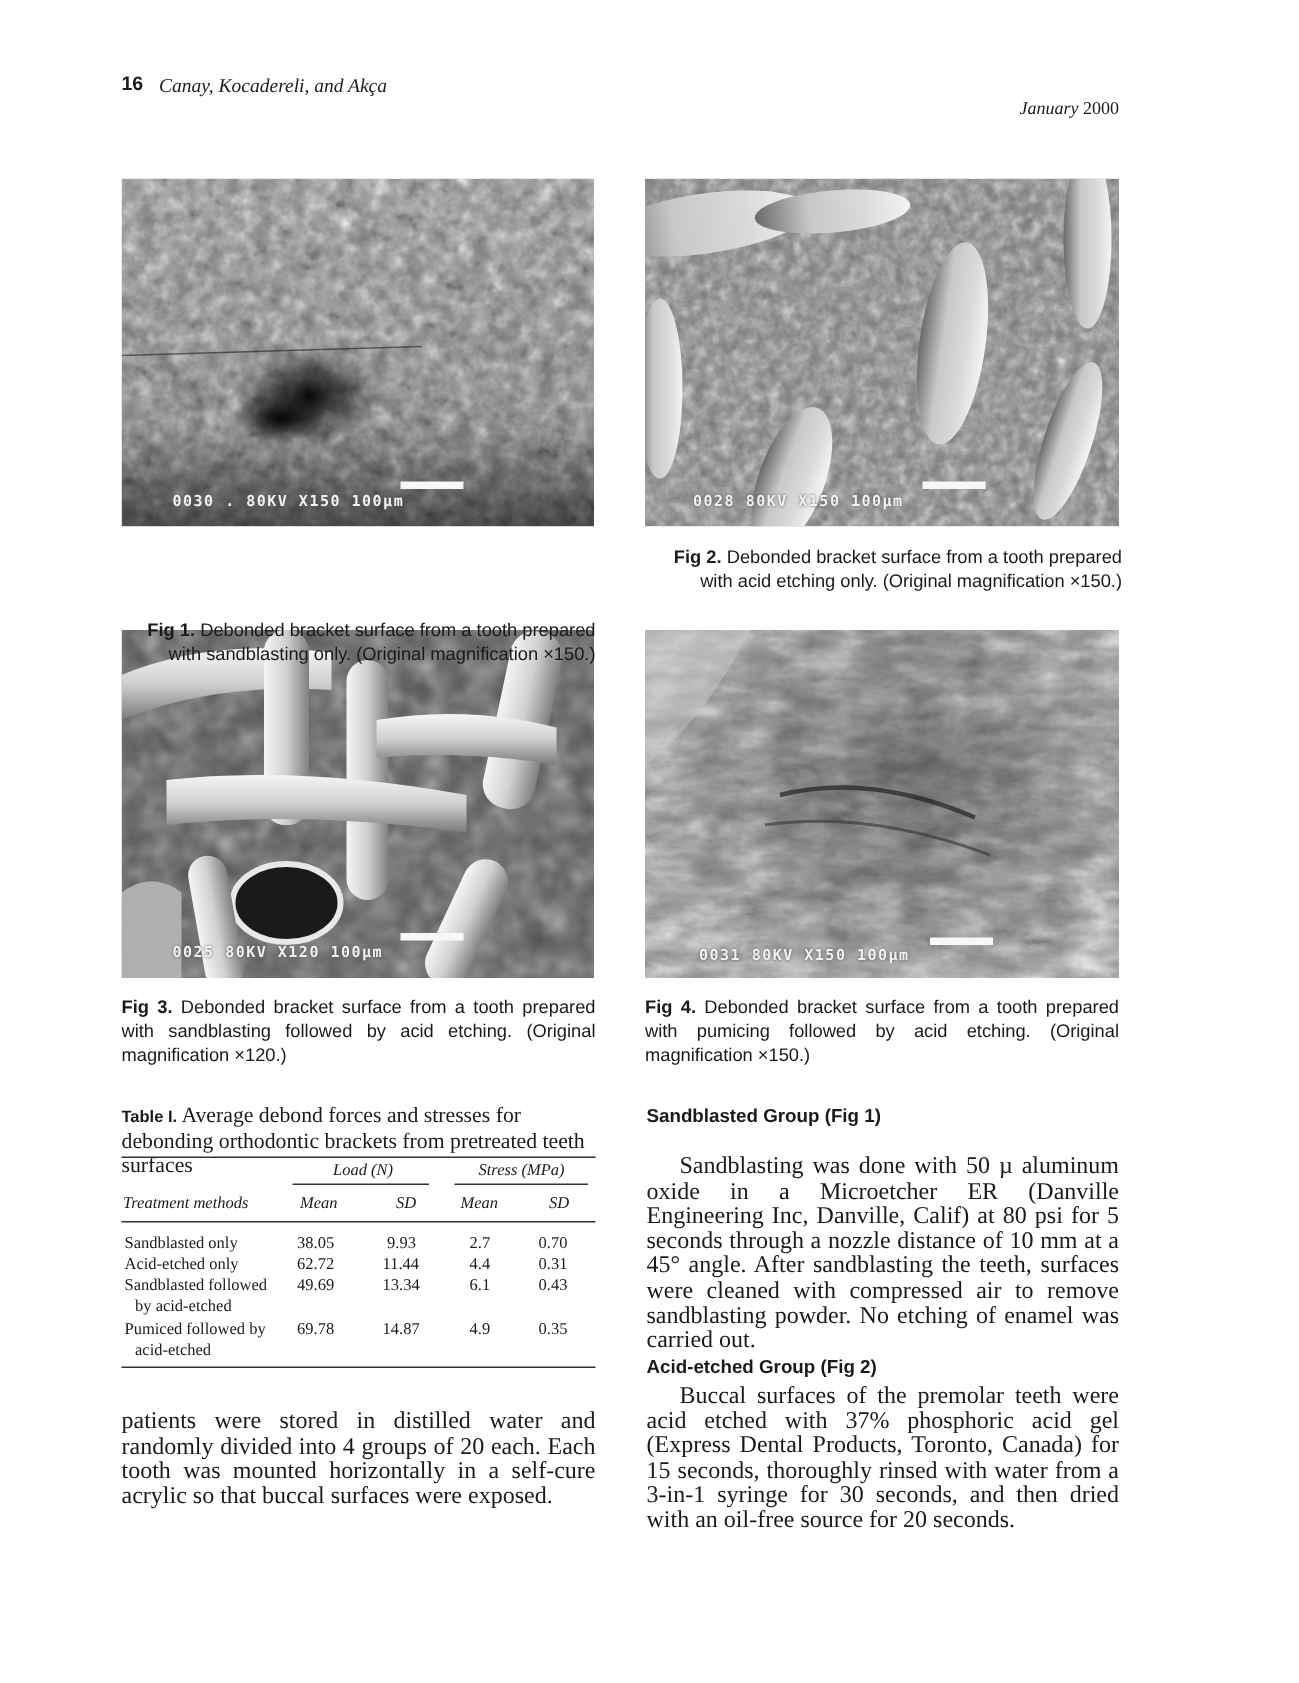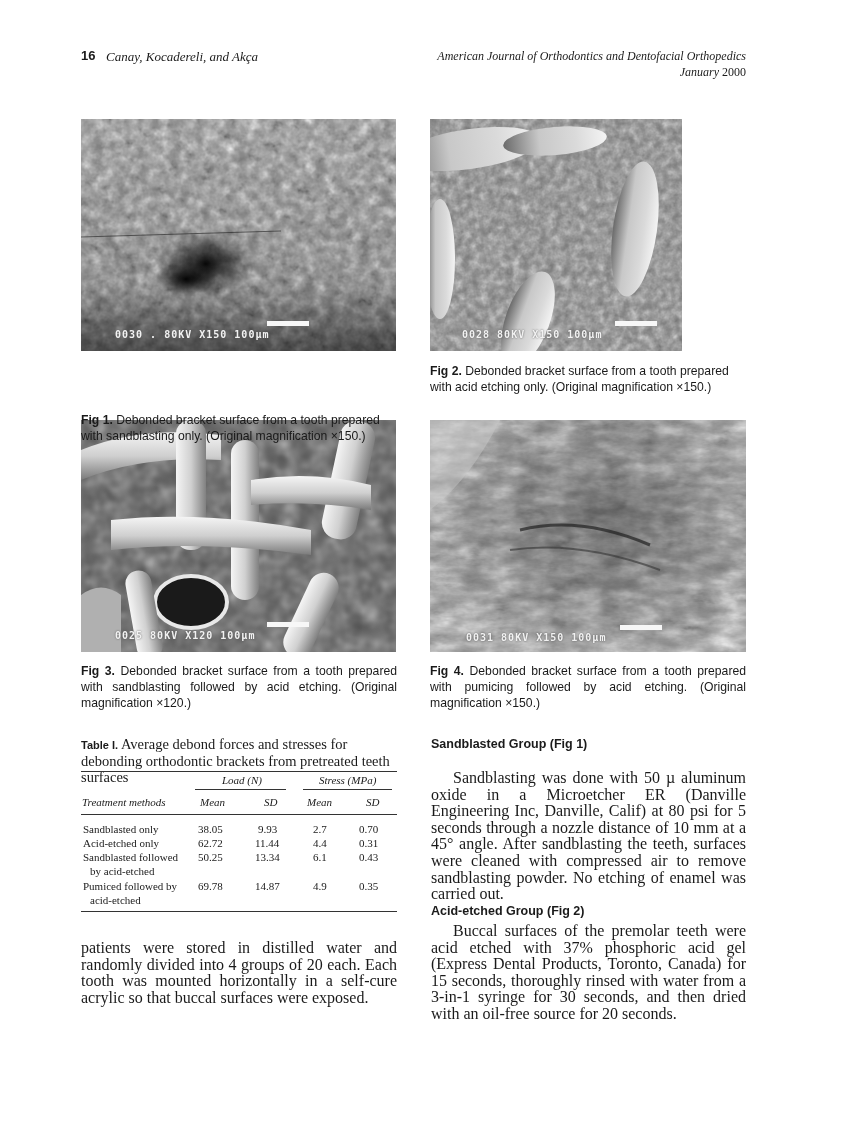--- a/index.html
+++ b/index.html
@@ -1,18 +1,18 @@
 <!DOCTYPE html>
 <html><head>
   <meta charset="utf-8">
   <style>
     html, body { margin: 0; padding: 0; background: #ffffff; }
     body { width: 866px; height: 1122px; position: relative; overflow: hidden; color: #1a1a1a; }
     .serif { font-family: "Liberation Serif", "DejaVu Serif", serif; }
-    .sans { font-family: "Liberation Sans", "DejaVu Sans", sans-serif; }
+    .sans { font-family: "Liberation Sans", "DejaVu Sans", sans-serif; text-align: right; }
 
     .header { position: absolute; top: 48px; left: 81px; width: 665px; height: 36px; }
     .header .pageno { position: absolute; left: 0; top: 0; font-size: 13px; font-weight: bold; }
     .header .authors { position: absolute; left: 25px; top: 1px; font-size: 13px; font-style: italic; }
     .header .journal { position: absolute; right: 0; top: 1px; font-size: 12px; font-style: italic; text-align: right; }
     .header .date { position: absolute; right: 0; top: 17px; font-size: 12px; text-align: left; }
     .header .date i { font-style: italic; }
 
     .figure { position: absolute; overflow: hidden; text-align: center; }
     .figure svg { display: block; }
@@ -32,21 +32,20 @@
     .body-text { position: absolute; font-size: 16px; line-height: 16.6px; text-align: justify; text-align-last: left; }
     .body-text.indent { text-indent: 22px; }
     .section-head { position: absolute; font-size: 12.5px; font-weight: bold; }
   </style>
 </head>
 <body>
 
 <div class="header">
   <span class="pageno sans">16</span>
   <span class="authors serif">Canay, Kocadereli, and Akça</span>
-  <span class="journal serif">American Journal of Orthodontics and Dentofacial Orthopedics</span>
   <span class="date serif"><i>January</i> <span>2000</span></span>
 </div>
 
 <div class="figure" style="left:81px; top:119px; width:315px; height:232px;">
   <svg width="315" height="232" viewBox="0 0 315 232">
     <defs>
       <filter id="f1" x="0" y="0" width="100%" height="100%">
         <feTurbulence type="fractalNoise" baseFrequency="0.09" numOctaves="3" seed="4" result="n"></feTurbulence>
         <feColorMatrix type="saturate" values="0"></feColorMatrix>
         <feComponentTransfer>
@@ -69,21 +68,21 @@
     <rect width="315" height="232" filter="url(#f1)"></rect>
     <ellipse cx="125" cy="145" rx="48" ry="32" fill="url(#g1dark)"></ellipse>
     <ellipse cx="105" cy="160" rx="30" ry="18" fill="url(#g1dark)"></ellipse>
     <line x1="0" y1="118" x2="200" y2="112" stroke="#222" stroke-width="1" opacity="0.6"></line>
     <rect width="315" height="232" fill="url(#g1v)"></rect>
   </svg>
   <div class="scalebar" style="left:186px; top:202px; width:42px;"></div>
   <div class="sem-label" style="left:34px; top:210px;">0030 . 80KV X150  100µm</div>
 </div>
 
-<div class="figure" style="left:430px; top:119px; width:252px; height:232px;">
+<div class="figure" style="left:430px; top:119px; width:316px; height:232px;">
   <svg width="316" height="232" viewBox="0 0 316 232">
     <defs>
       <filter id="f2" x="0" y="0" width="100%" height="100%">
         <feTurbulence type="fractalNoise" baseFrequency="0.12" numOctaves="3" seed="9"></feTurbulence>
         <feColorMatrix type="saturate" values="0"></feColorMatrix>
         <feComponentTransfer>
             <feFuncR type="linear" slope="1.3" intercept="-0.05"></feFuncR>
             <feFuncG type="linear" slope="1.3" intercept="-0.05"></feFuncG>
             <feFuncB type="linear" slope="1.3" intercept="-0.05"></feFuncB>
           </feComponentTransfer>
@@ -220,21 +219,21 @@
 <div class="td serif" style="left:359px; top:823px;">0.70</div>
 
 <div class="td serif" style="left:83px; top:837px;">Acid-etched only</div>
 <div class="td serif" style="left:198px; top:837px;">62.72</div>
 <div class="td serif" style="left:255px; top:837px;">11.44</div>
 <div class="td serif" style="left:313px; top:837px;">4.4</div>
 <div class="td serif" style="left:359px; top:837px;">0.31</div>
 
 <div class="td serif" style="left:83px; top:851px;">Sandblasted followed</div>
 <div class="td serif" style="left:90px; top:865px;">by acid-etched</div>
-<div class="td serif" style="left:198px; top:851px;">50.25</div>
+<div class="td serif" style="left:198px; top:851px;">49.69</div>
 <div class="td serif" style="left:255px; top:851px;">13.34</div>
 <div class="td serif" style="left:313px; top:851px;">6.1</div>
 <div class="td serif" style="left:359px; top:851px;">0.43</div>
 
 <div class="td serif" style="left:83px; top:880px;">Pumiced followed by</div>
 <div class="td serif" style="left:90px; top:894px;">acid-etched</div>
 <div class="td serif" style="left:198px; top:880px;">69.78</div>
 <div class="td serif" style="left:255px; top:880px;">14.87</div>
 <div class="td serif" style="left:313px; top:880px;">4.9</div>
 <div class="td serif" style="left:359px; top:880px;">0.35</div>

